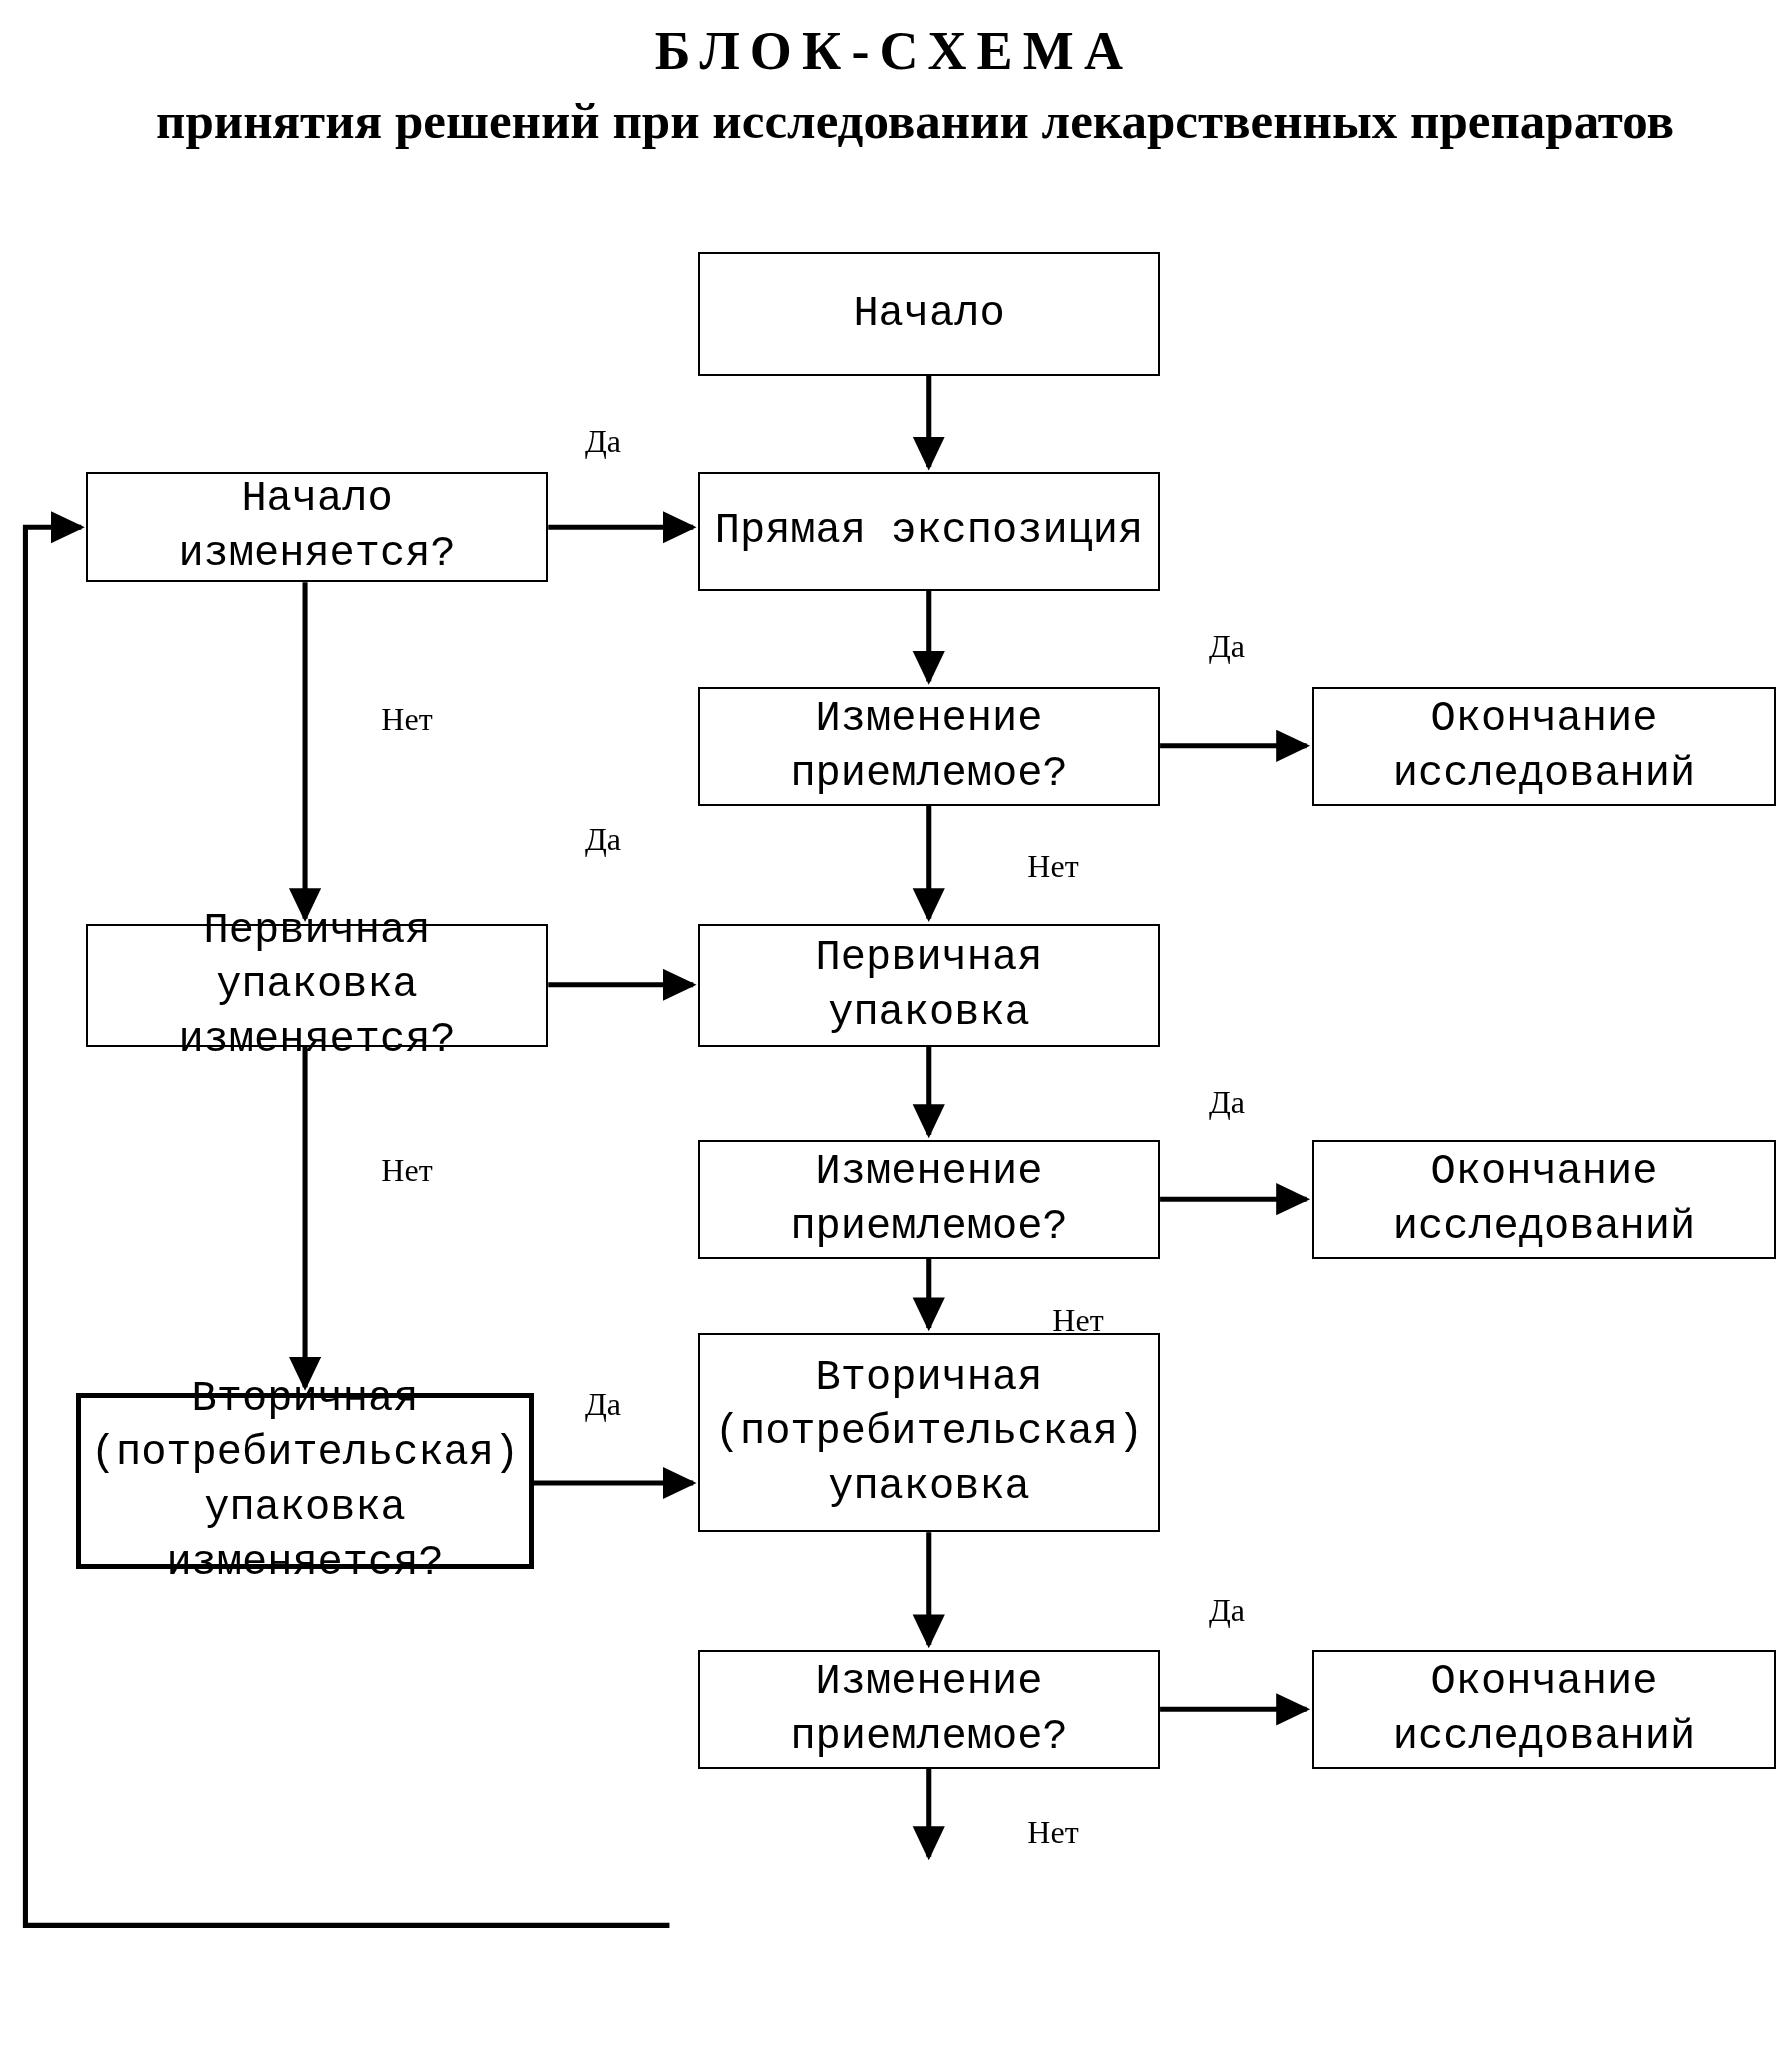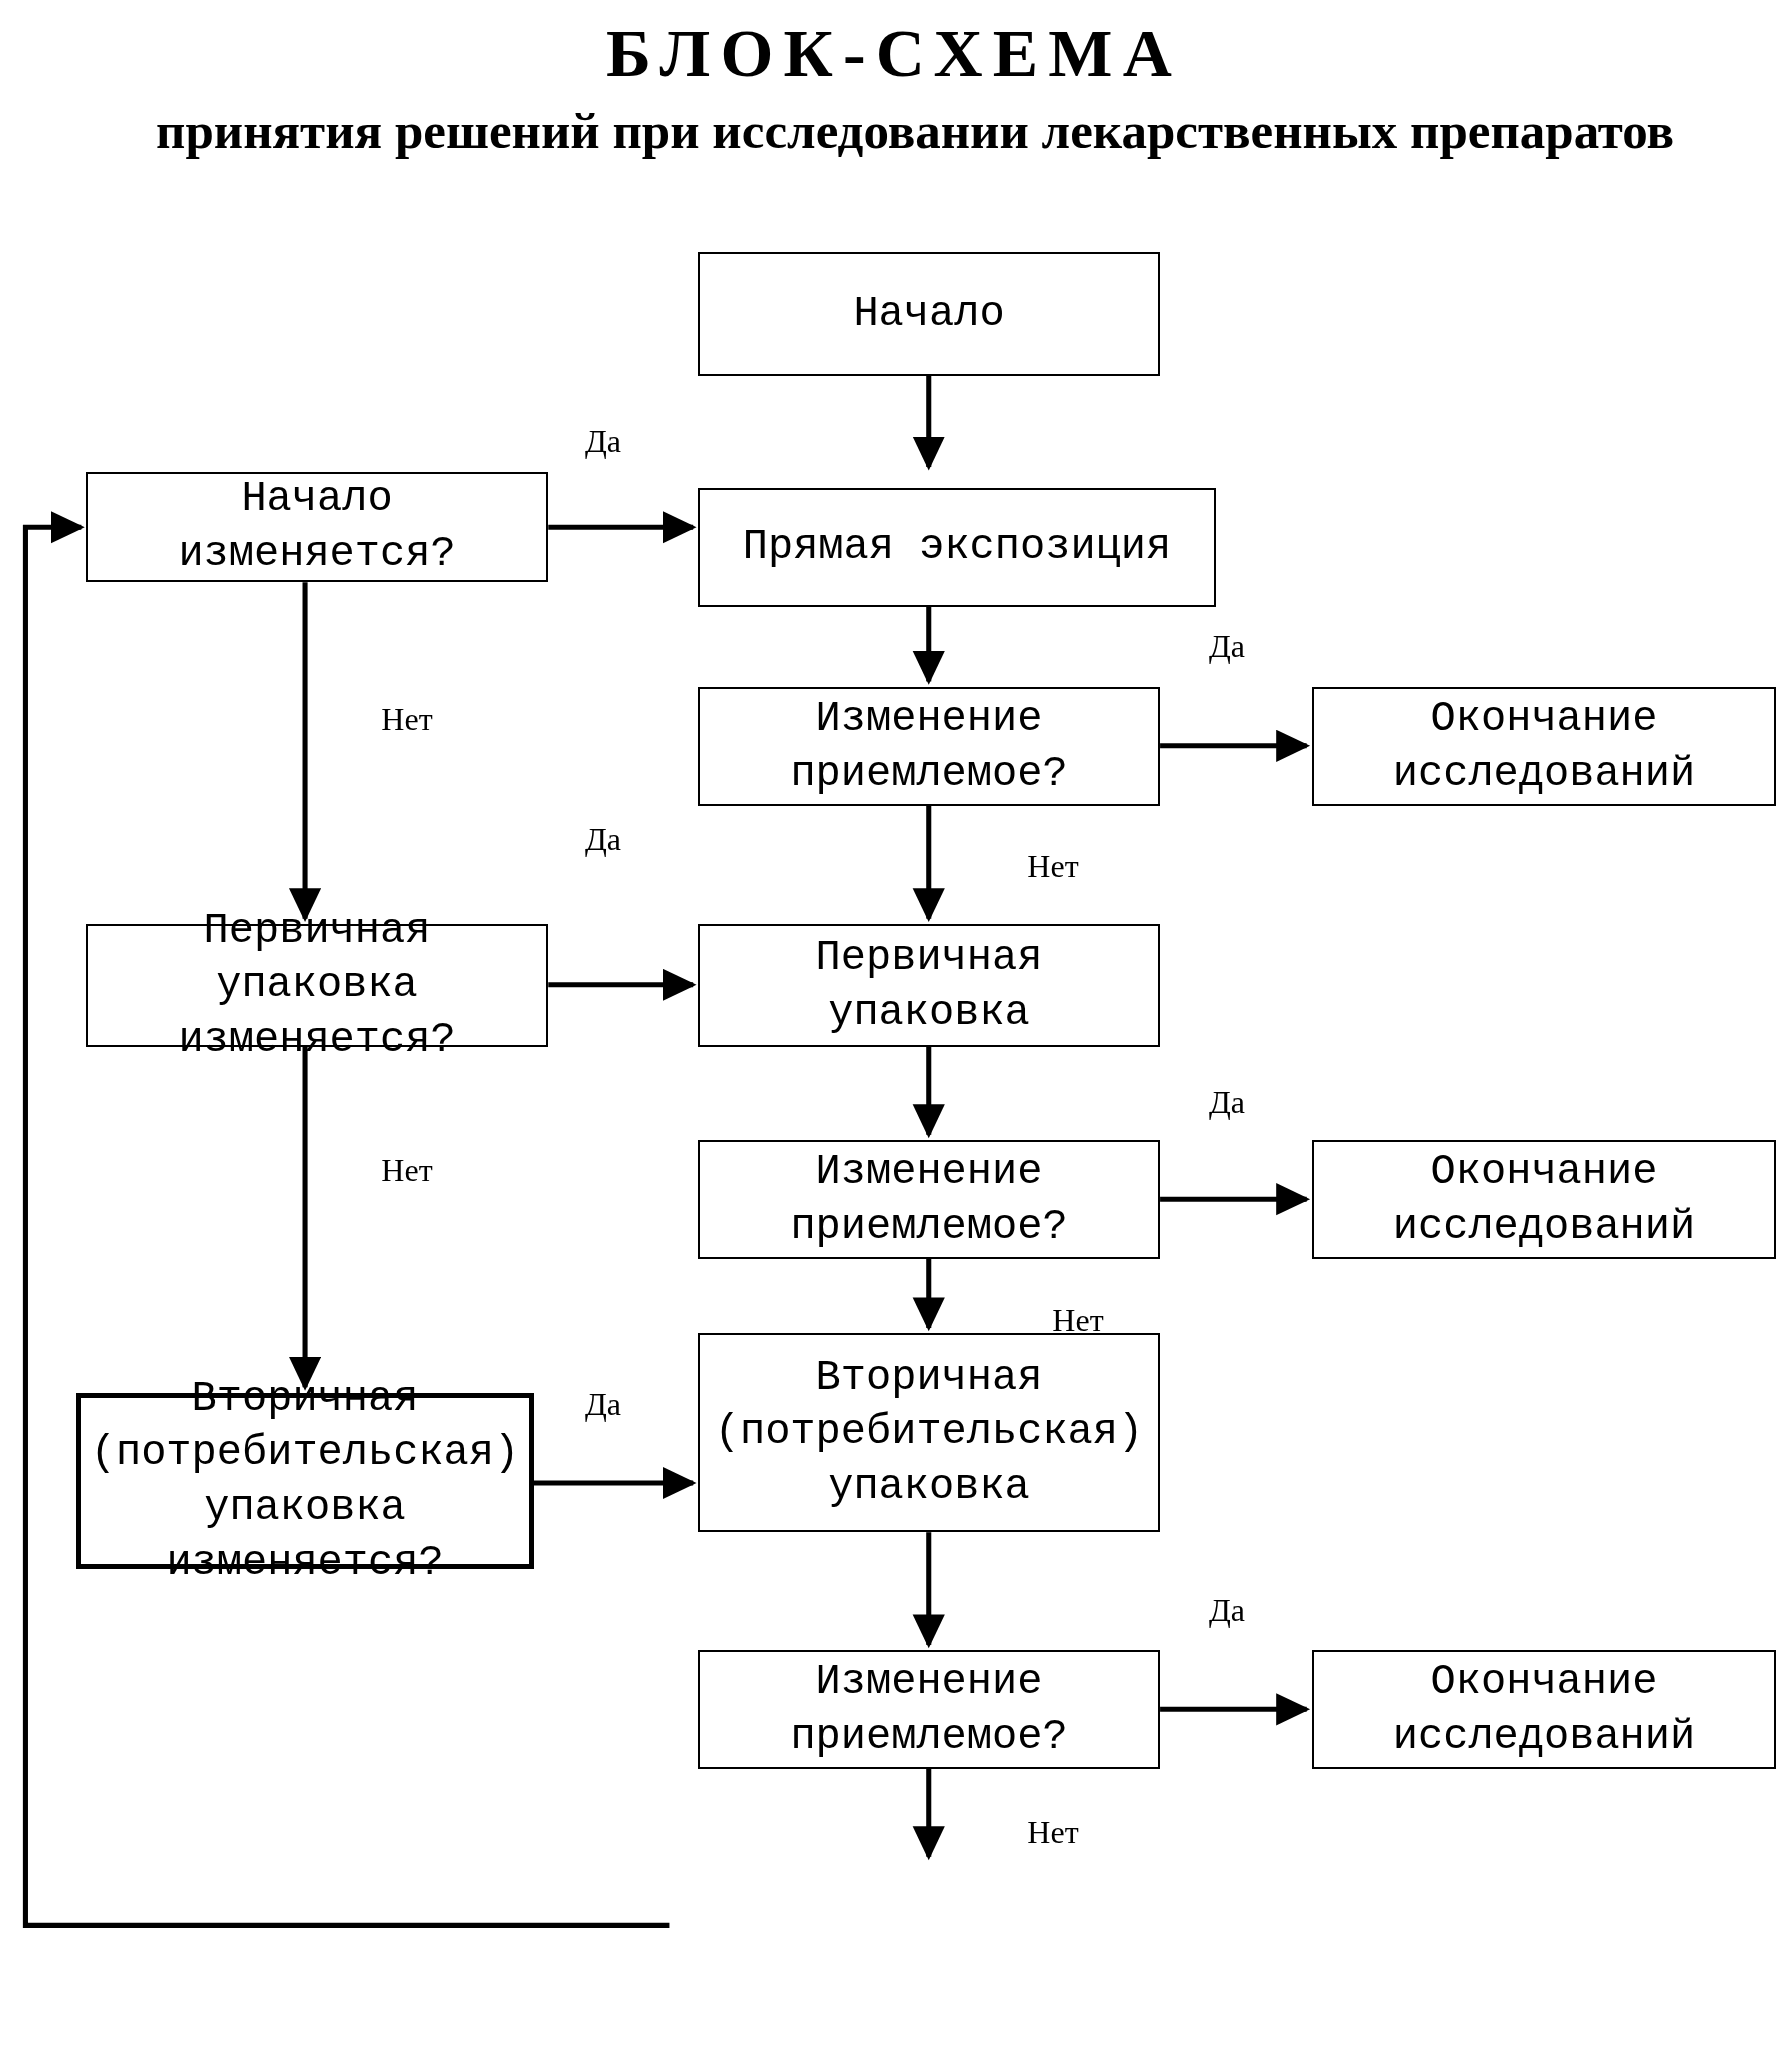--- a/index.html
+++ b/index.html
@@ -16,22 +16,22 @@
     color: #000000;
   }
   .title-wrap {
     position: absolute;
     top: 0; left: 0; right: 0;
     text-align: center;
     font-weight: bold;
     line-height: 1.1;
   }
   .title-line1 {
-    padding-top: 16px;
-    font-size: 68px;
+    padding-top: 22px;
+    font-size: 54px;
     letter-spacing: 10.2px;
   }
   .title-line2 {
     margin-top: 12px;
     font-size: 51px;
     padding-left: 42px;
   }
   .title-line3 {
     margin-top: 5.1px;
     font-size: 51px;
@@ -101,21 +101,21 @@
 
   <div class="title-wrap">
     <div class="title-line1">БЛОК-СХЕМА</div>
     <div class="title-line2">принятия решений при исследовании лекарственных препаратов</div>
   </div>
 
   <div class="node" style="left:698px; top:252px; width:462px; height:124px;">Начало</div>
 
   <div class="node" style="left:86px; top:472px; width:462px; height:110px;">Начало изменяется?</div>
 
-  <div class="node" style="left:698px; top:472px; width:518px; height:119px;margin-top:16px;">Прямая экспозиция</div>
+  <div class="node" style="left:698px; top:472px; width:462px; height:119px;">Прямая экспозиция</div>
 
   <div class="node" style="left:698px; top:687px; width:462px; height:119px;">Изменение
 приемлемое?</div>
 
   <div class="node" style="left:1312px; top:687px; width:464px; height:119px;">Окончание
 исследований</div>
 
   <div class="node" style="left:86px; top:924px; width:462px; height:123px;">Первичная упаковка
 изменяется?</div>
 

